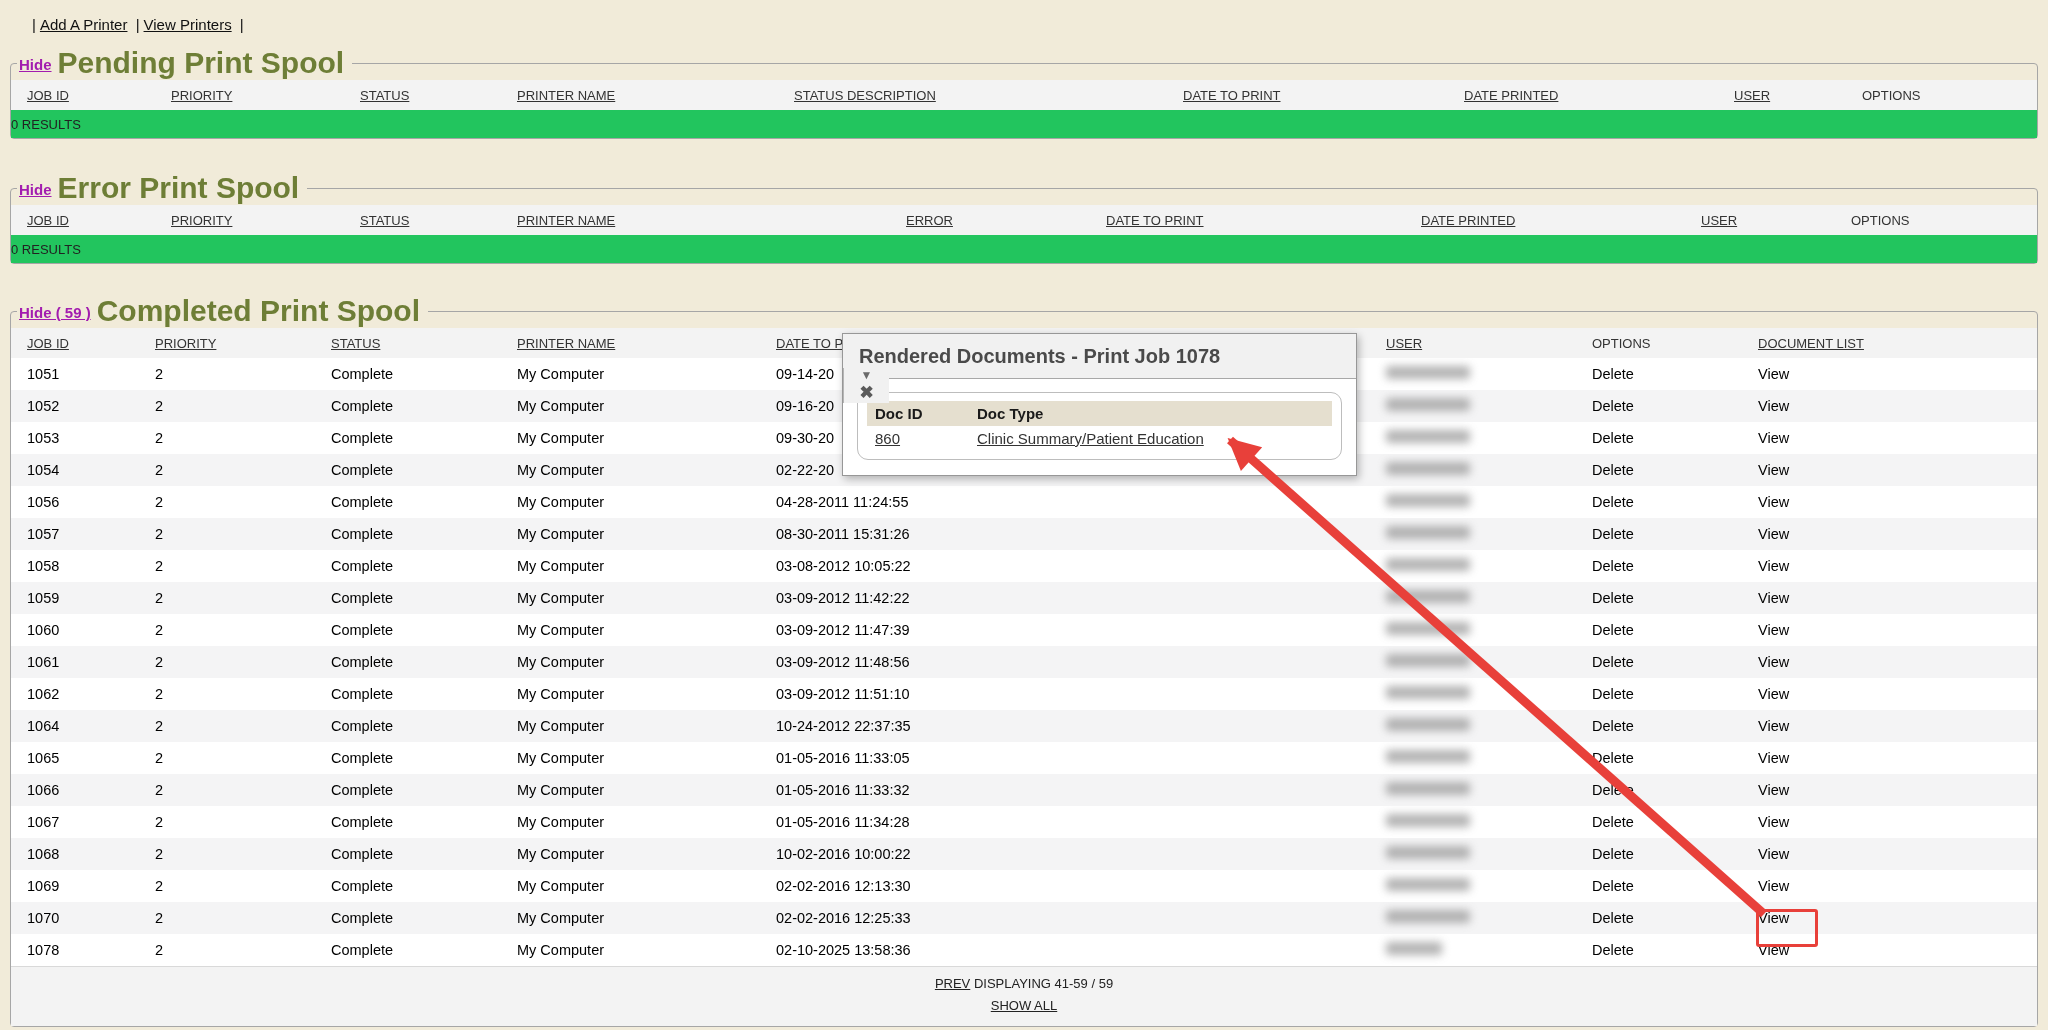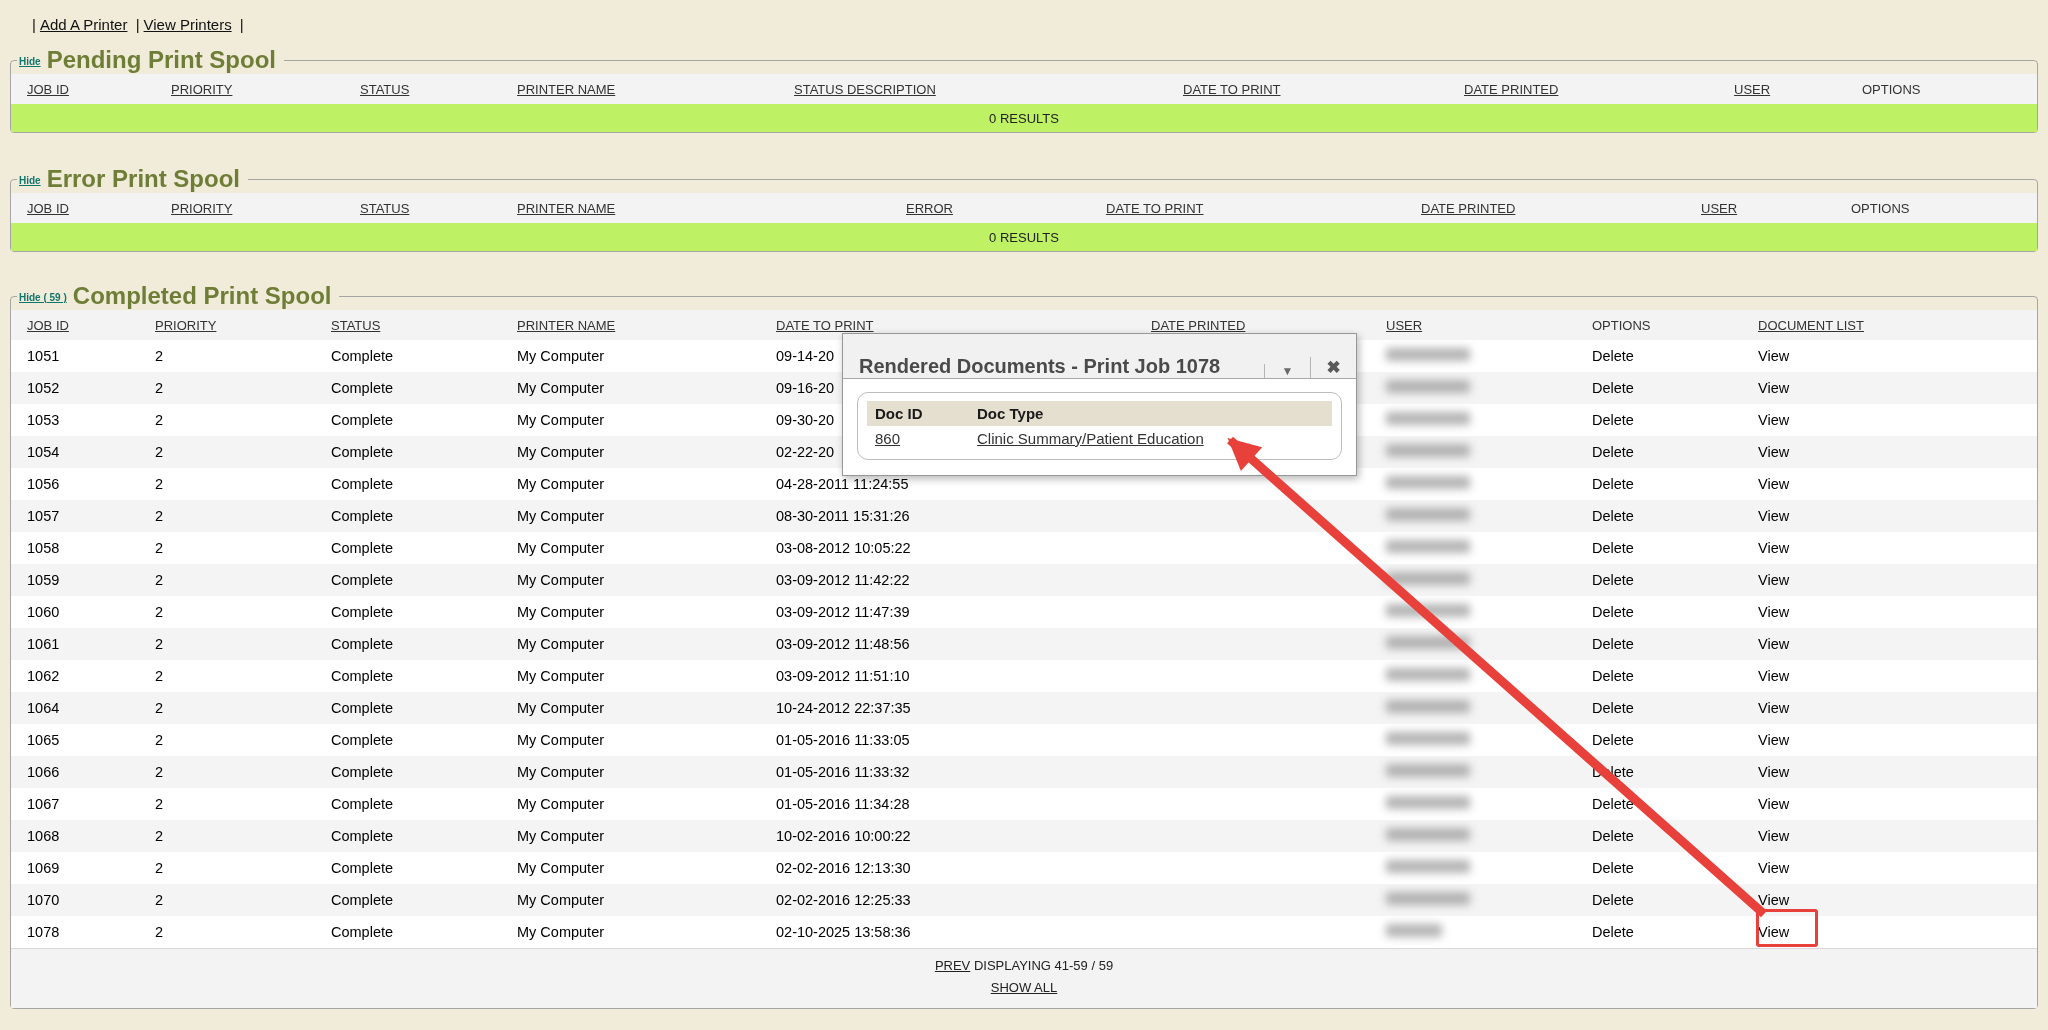--- a/index.html
+++ b/index.html
@@ -23,30 +23,30 @@
     border-radius: 4px;
     padding: 0;
     background: transparent;
   }
   fieldset.spool legend {
     margin-left: 6px;
     padding: 0 8px 0 2px;
     white-space: nowrap;
   }
   .hide-link {
-    color: #0f766e;
-    font-size: 10px;
+    color: #a21caf;
+    font-size: 15px;
     font-weight: bold;
     text-decoration: underline;
     cursor: pointer;
     vertical-align: 3px;
   }
   .spool-title {
     color: #6e7e36;
-    font-size: 24px;
+    font-size: 30px;
     font-weight: bold;
     padding-left: 6px;
   }
   #pending-section { margin-top: 10px; }
   #error-section { margin-top: 32px; }
   #completed-section { margin-top: 30px; }
 
   table.spool-table {
     width: 100%;
     border-collapse: collapse;
@@ -60,24 +60,24 @@
     font-weight: normal;
     color: #333;
     text-align: left;
     padding-left: 16px;
     white-space: nowrap;
     overflow: hidden;
   }
   table.spool-table th.linkish { text-decoration: underline; cursor: pointer; margin-left: 16px; }
   td.empty-row {
     height: 28px;
-    text-align: center;
+    text-align: left;
     font-size: 13px;
     color: #222;
-    background: #bef264;
+    background: #22c55e;
   }
   table.spool-table td.data-cell {
     height: 32px;
     font-size: 14.5px;
     color: #000;
     padding-left: 16px;
     white-space: nowrap;
     overflow: hidden;
   }
   #completed-table tbody tr:nth-child(even) td { background: #f4f4f5; }
@@ -112,24 +112,25 @@
     left: 842px;
     top: 333px;
     width: 515px;
     background: #fff;
     border: 1px solid #979797;
     box-shadow: 2px 3px 8px rgba(0,0,0,0.28);
     z-index: 30;
   }
   .dialog-titlebar {
     display: flex;
-    align-items: flex-end;
+    align-items: flex-start;
     background: #f1f1f1;
     border-bottom: 1px solid #a8a8a8;
     height: 45px;
+    flex-direction: column;
   }
   .dialog-title {
     flex: 1;
     font-size: 20px;
     font-weight: bold;
     color: #4a4a4a;
     padding: 11px 0 0 16px;
     white-space: nowrap;
   }
   .dialog-btn {

